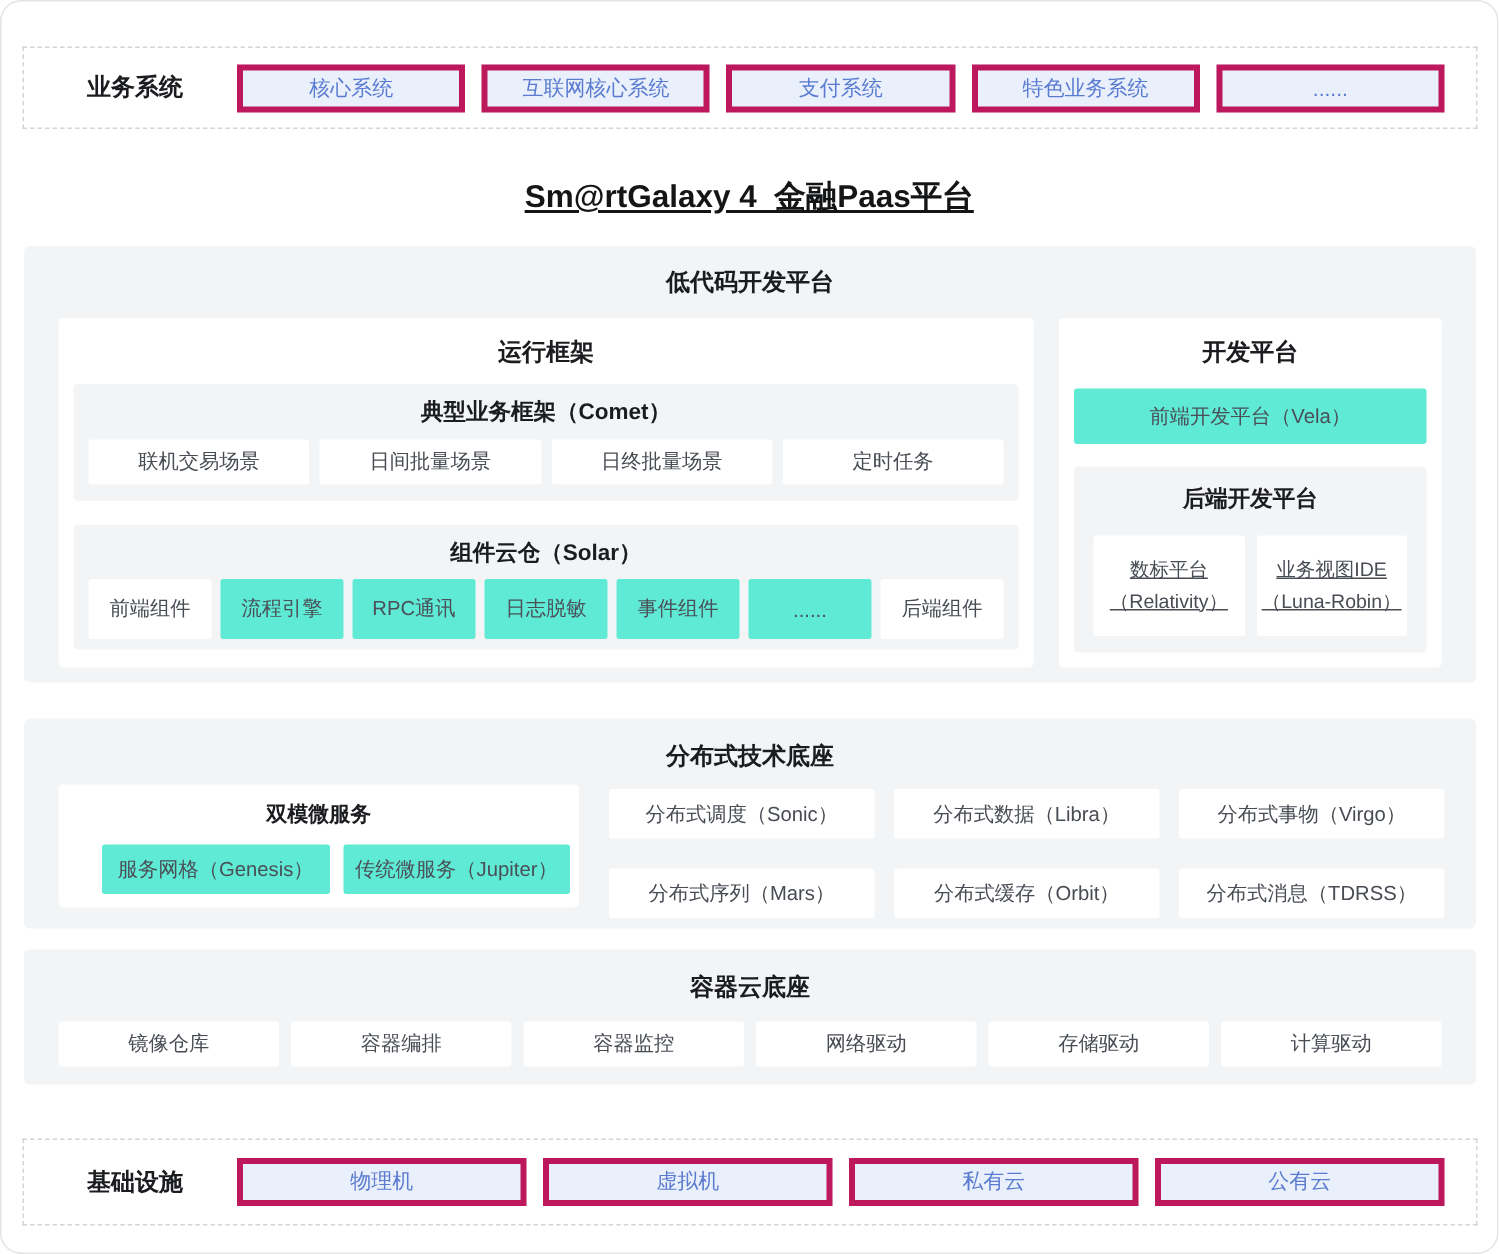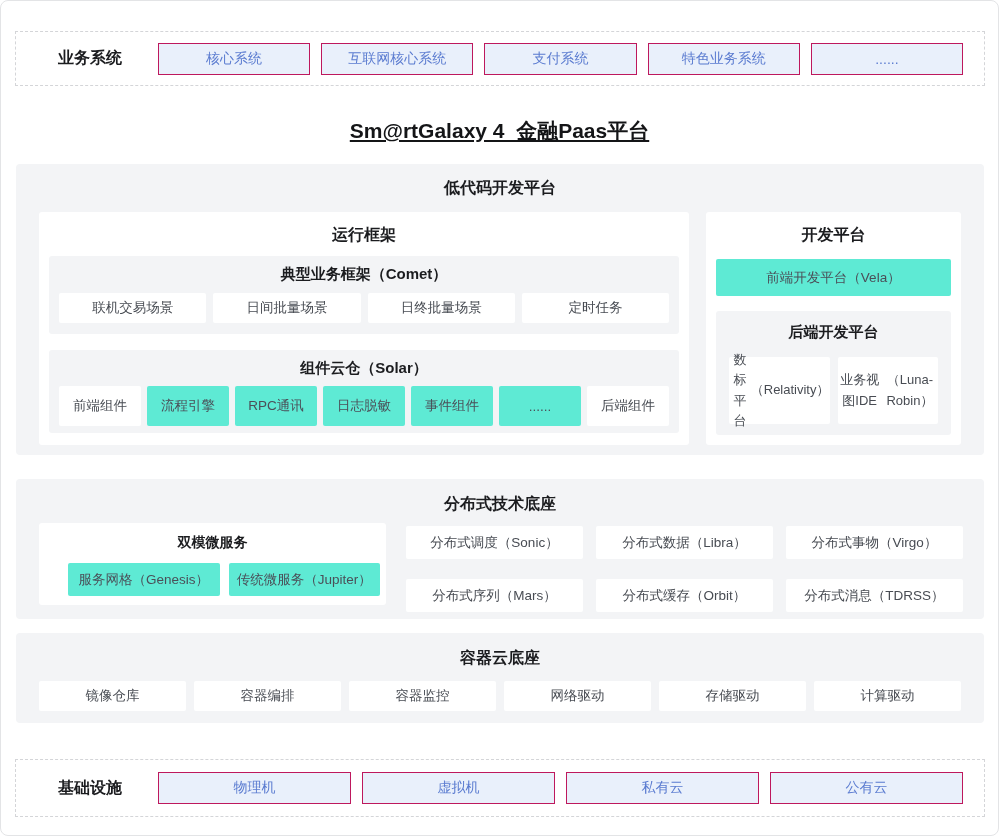--- a/index.html
+++ b/index.html
@@ -2,21 +2,21 @@
 <html><head>
 <meta charset="utf-8">
 <style>
   * { box-sizing: border-box; margin: 0; padding: 0; }
   html, body { background: #fff; font-family: "Liberation Sans", "DejaVu Sans", sans-serif; }
   .page {
     position: relative;
     width: 999px; height: 836px;
     background: #fff;
     border: 1px solid #e3e4e6;
-    border-radius: 8px;
+    border-radius: 14px;
     overflow: hidden;
   }
 
   
   .dashed-row {
     position: absolute;
     border: 1px dashed #d4d5d8;
     background: #fff;
     display: flex;
     align-items: center;
@@ -36,21 +36,21 @@
     gap: 11px;
     margin: 0 21px 0 15px;
     height: 32px;
   }
   .blue-chip {
     flex: 1;
     display: flex;
     align-items: center;
     justify-content: center;
     background: #e9f0fb;
-    border: 1px solid #be185d;
+    border: 4px solid #be185d;
     color: #5a7bd0;
     font-size: 14px;
   }
 
   
   .main-title {
     position: absolute;
     top: 116px; left: 0;
     width: 100%;
     text-align: center;
@@ -128,21 +128,21 @@
   .solar-panel { left: 10px; top: 138px; width: 630px; height: 83px; }
   .solar-row { position: absolute; left: 10px; right: 10px; top: 36px; height: 40px; display: flex; gap: 6px; align-items: center; }
   .solar-row .edge { flex: 0 0 82px; height: 40px; }
   .solar-row .lav-chip { flex: 1; height: 40px; }
 
   .dev-card { left: 690px; top: 48px; width: 255px; height: 233px; }
   .vela-box { position: absolute; left: 10px; top: 47px; width: 235px; height: 37px; }
   .backend-panel { left: 10px; top: 99px; width: 235px; height: 124px; }
   .backend-panel .panel-title { padding-top: 12px; }
   .backend-row { position: absolute; left: 13px; right: 13px; top: 46px; height: 67px; display: flex; gap: 8px; }
-  .backend-row .white-chip { flex: 1; font-size: 13px; line-height: 1.55; text-align: center; }
+  .backend-row .white-chip { flex: 1; flex-direction: column; font-size: 13px; line-height: 1.55; text-align: center; text-decoration: underline; }
 
   
   .distributed { top: 478px; height: 140px; }
   .distributed .sec-title { padding-top: 15px; }
   .dual-card { left: 23px; top: 44px; width: 347px; height: 82px; }
   .dual-card .card-title { padding-top: 11px; font-size: 14px; }
   .dual-row { position: absolute; left: 12px; right: 6px; top: 40px; height: 33px; display: flex; gap: 9px; padding-left: 17px; }
   .dual-row .lav-chip { flex: 1; }
   .svc-grid {
     position: absolute; left: 390px; top: 47px; width: 557px;

